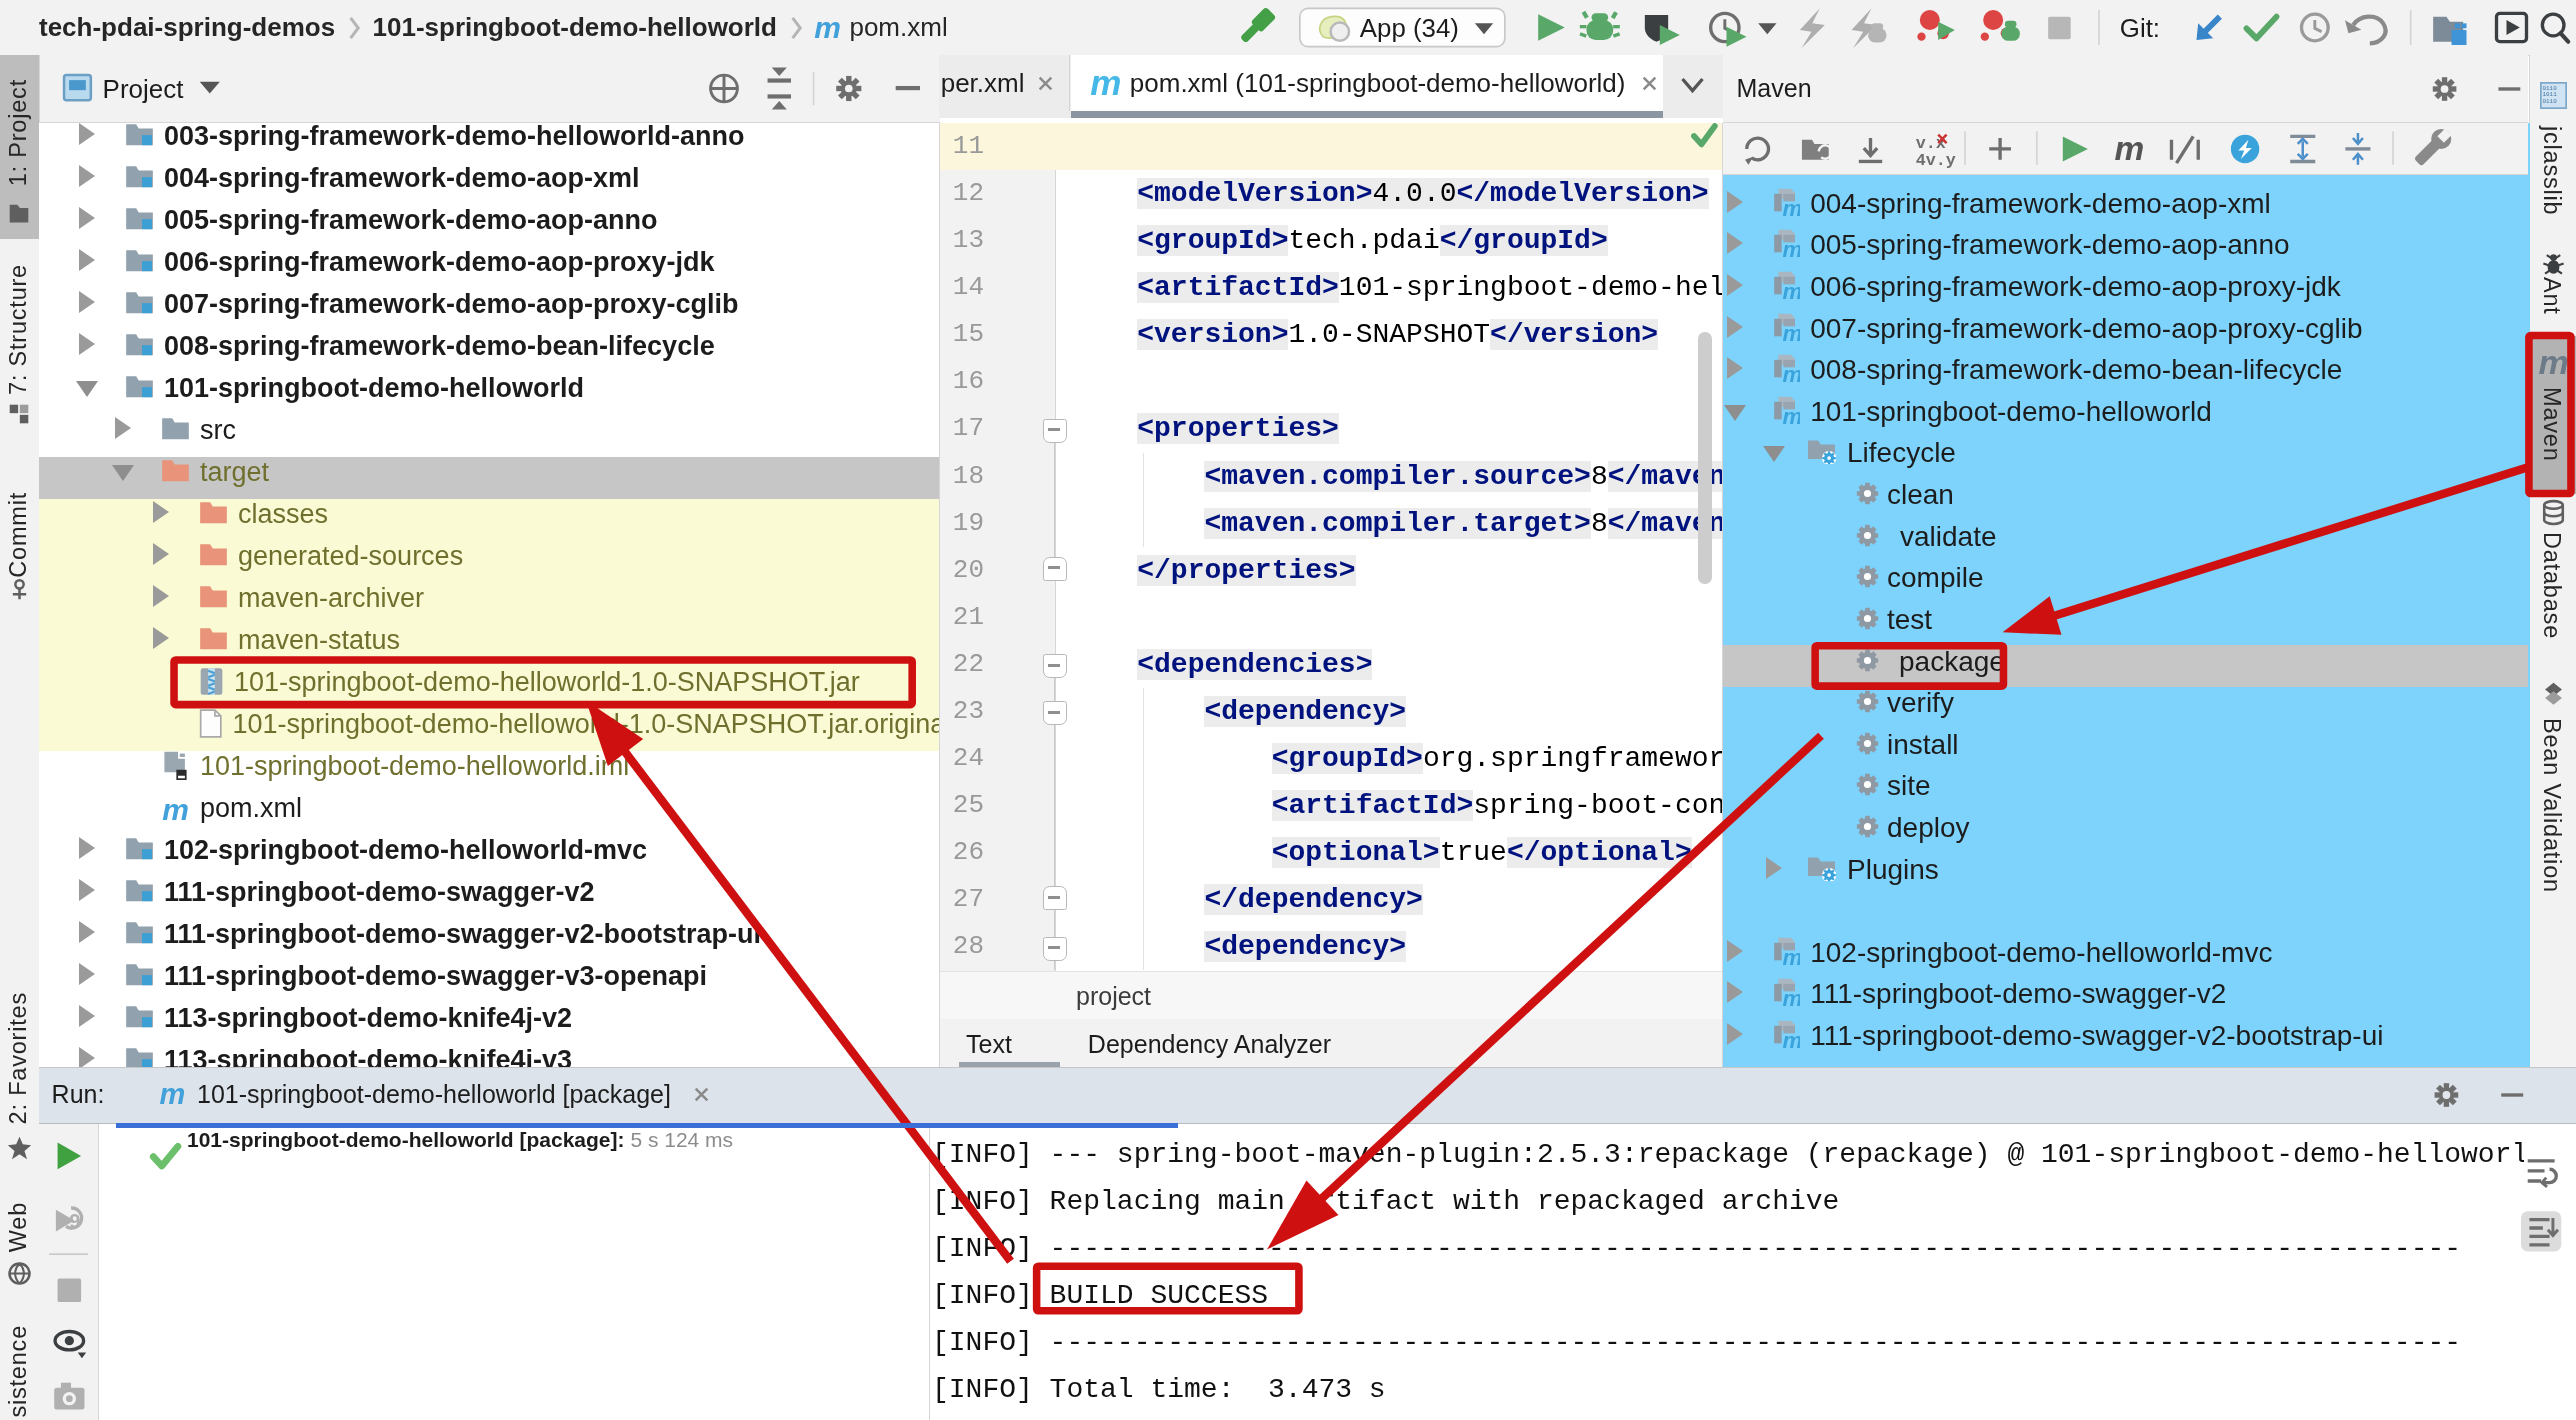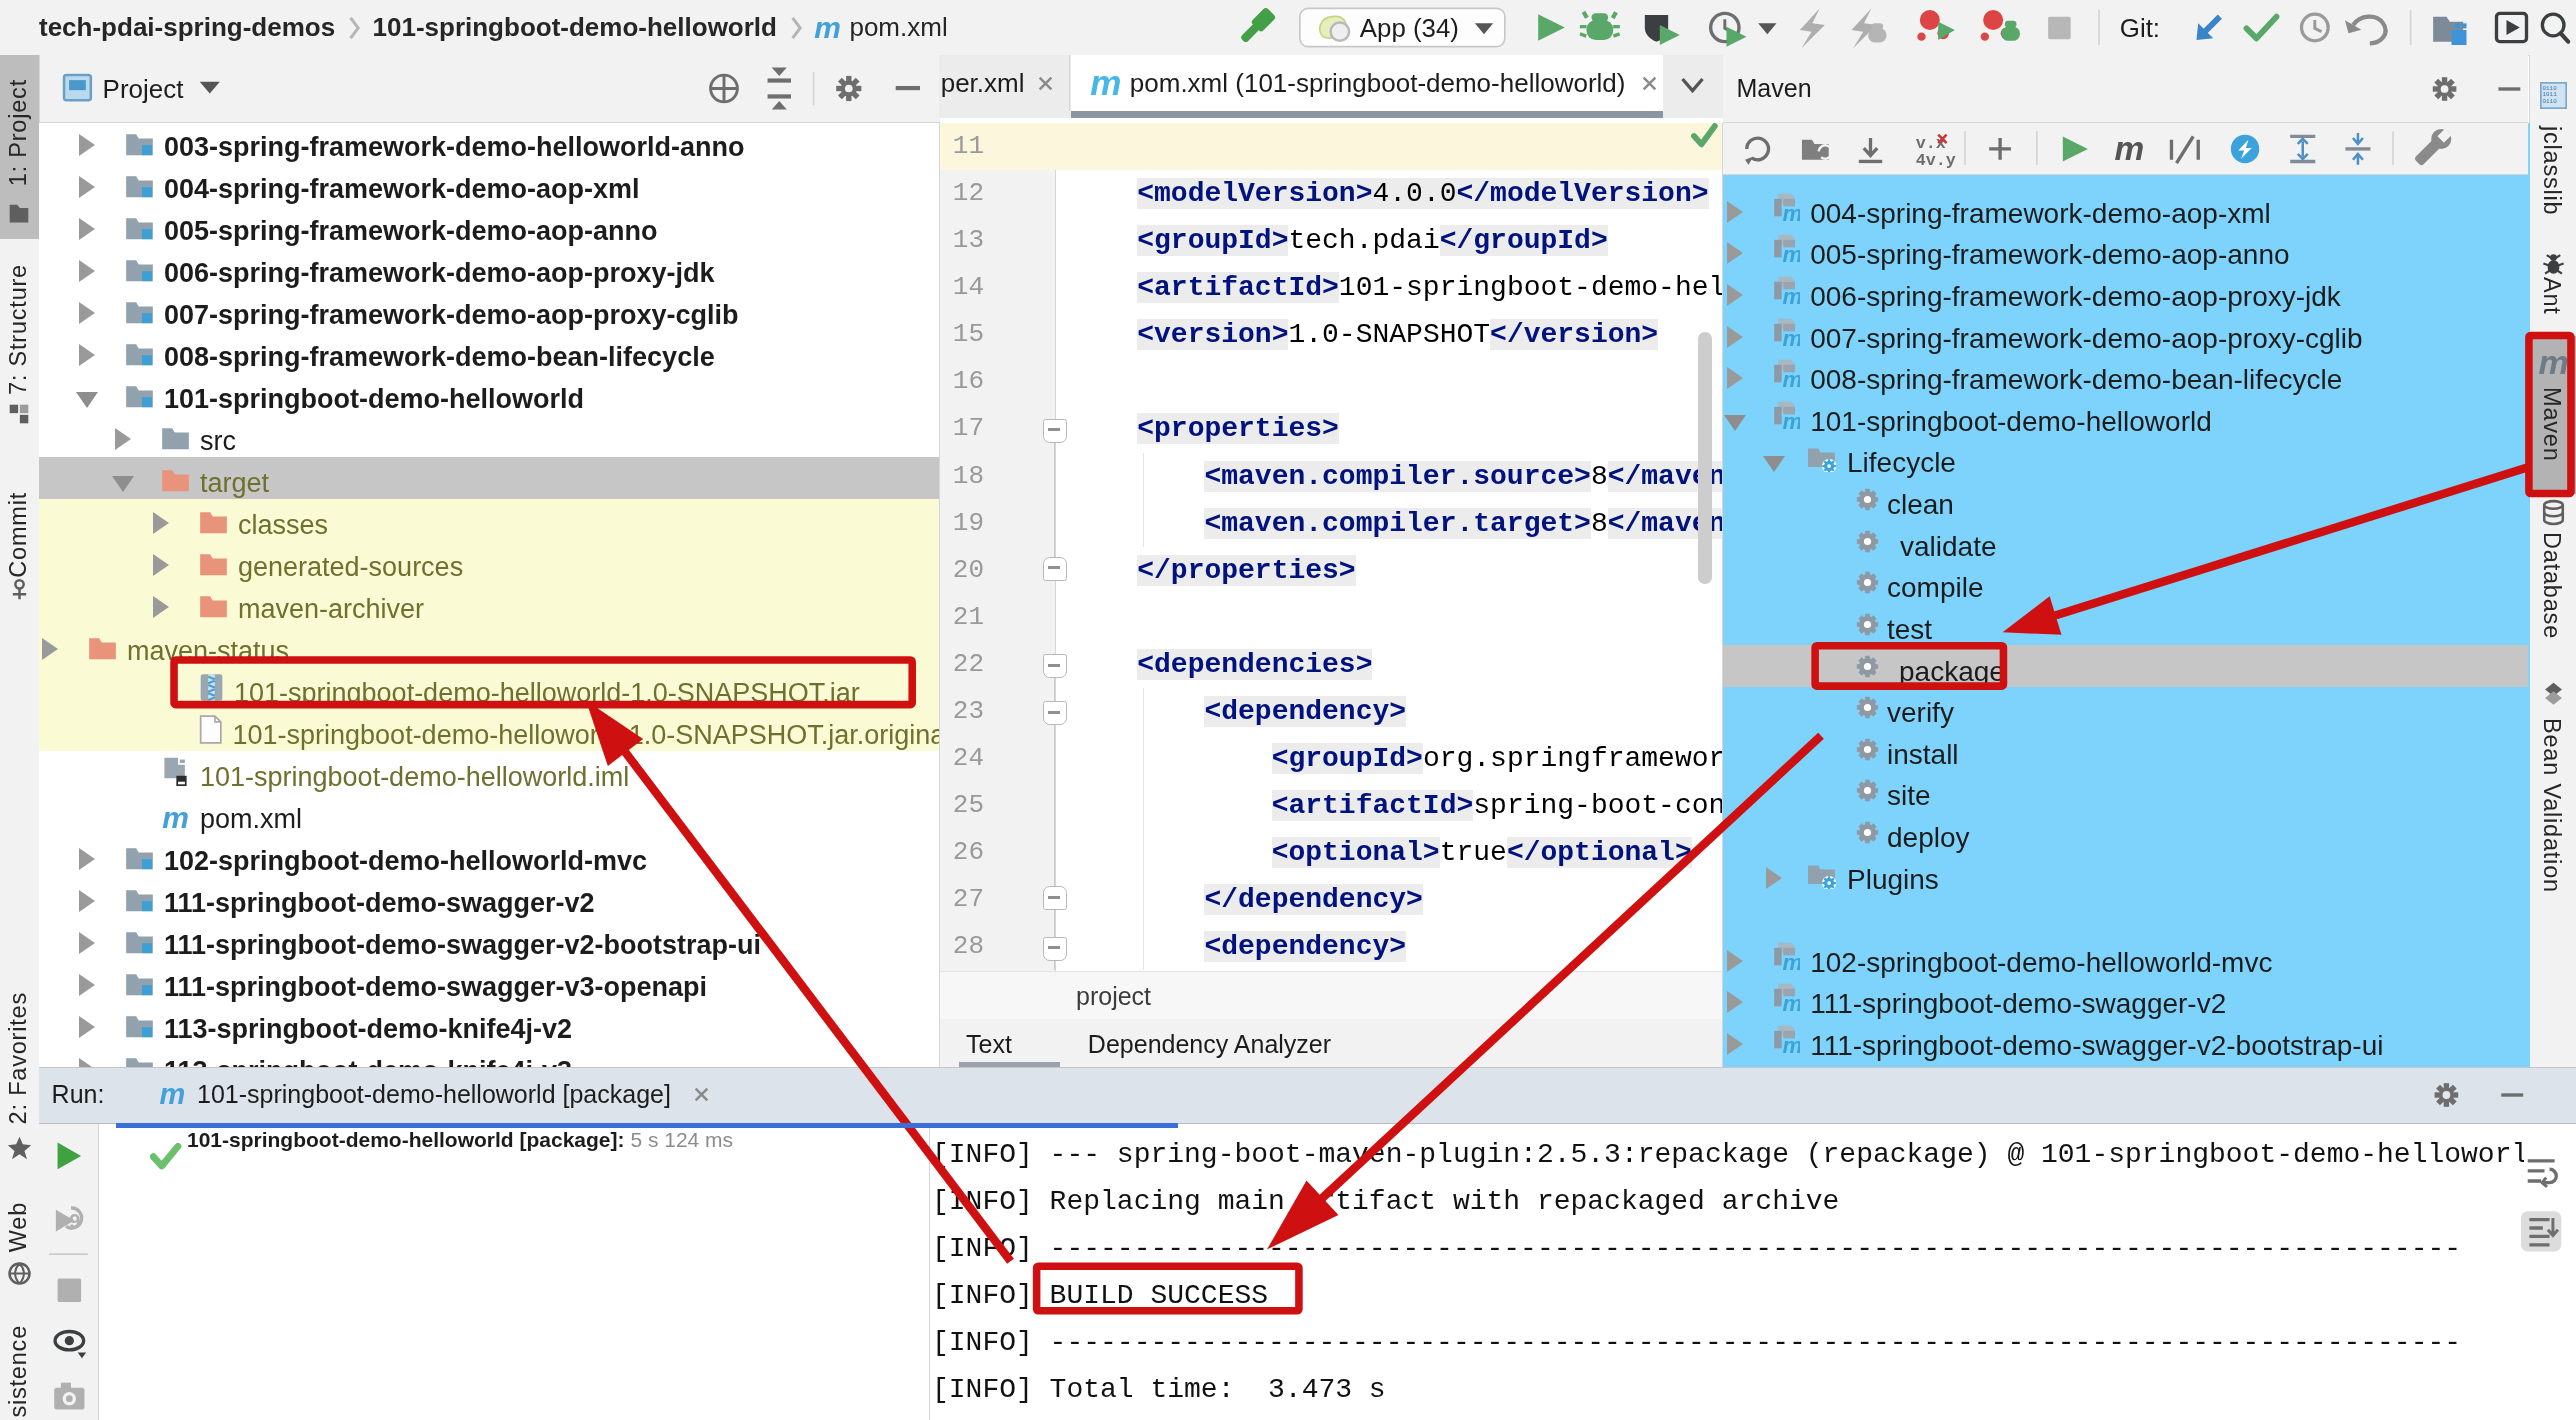--- a/index.html
+++ b/index.html
@@ -1,21 +1,21 @@
 <!DOCTYPE html>
 <html style="font-size:13.5px"><head>
 <meta charset="utf-8">
 <style>
 html,body{margin:0;padding:0}
 body{width:2576px;height:1421px;position:relative;overflow:hidden;background:#fff;
  font-family:"Liberation Sans",sans-serif;color:#1c1c1c;}
 .abs{position:absolute}
 .tri-r{width:0;height:0;border-top:11px solid transparent;border-bottom:11px solid transparent;border-left:16px solid #9a9a9a;display:inline-block}
 .tri-d{width:0;height:0;border-left:11px solid transparent;border-right:11px solid transparent;border-top:16px solid #8e8e8e;display:inline-block}
-.row{position:absolute;left:0;right:0;display:flex;align-items:flex-end;white-space:nowrap}
+.row{position:absolute;left:0;right:0;display:flex;align-items:flex-start;white-space:nowrap}
 .prow{height:42px;font-size:27px}
 .mrow{height:42px;font-size:28px}
 .bold{font-weight:bold}
 .olive{color:#6f6f2e}
 .lbl{margin-left:10px}
 .icon{display:inline-block;position:relative;flex:0 0 auto}
 .exp{display:inline-block;width:22px;text-align:center;flex:0 0 auto}
 .tag{color:#00127d;font-weight:bold;background:#ececec}
 .val{color:#000}
 .valg{color:#000;background:#ececec}
@@ -365,21 +365,21 @@
         </svg></span>
       <span class="lbl olive">generated-sources</span>
     </div>
   <div class="row prow" style="top:460px;padding-left:111px">
       <span class="exp"><span class="tri-r"></span></span>
       <span class="icon" style="margin-left:27px"><svg width="29" height="25" viewBox="0 0 34 30">
           <path d="M1 4 L13 4 L16 9 L33 9 L33 29 L1 29 Z" fill="#e8937a"></path>
         </svg></span>
       <span class="lbl olive">maven-archiver</span>
     </div>
-  <div class="row prow" style="top:502px;">
+  <div class="row prow" style="top:502px;padding-left:111px">
       <span class="exp"><span class="tri-r"></span></span>
       <span class="icon" style="margin-left:27px"><svg width="29" height="25" viewBox="0 0 34 30">
           <path d="M1 4 L13 4 L16 9 L33 9 L33 29 L1 29 Z" fill="#e8937a"></path>
         </svg></span>
       <span class="lbl olive">maven-status</span>
     </div>
   <div class="row prow" style="top:544px;padding-left:133px">
       <span class="icon" style="margin-left:27px"><svg width="25" height="29" viewBox="0 0 30 34">
           <rect x="2" y="1" width="26" height="32" rx="3" fill="#9aa7b0"></rect>
           <rect x="11" y="1" width="8" height="32" fill="#c8e4f2"></rect>

